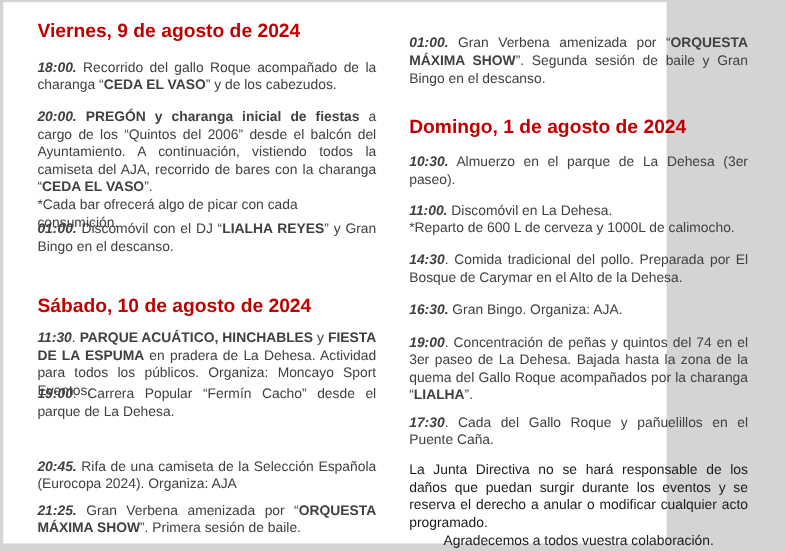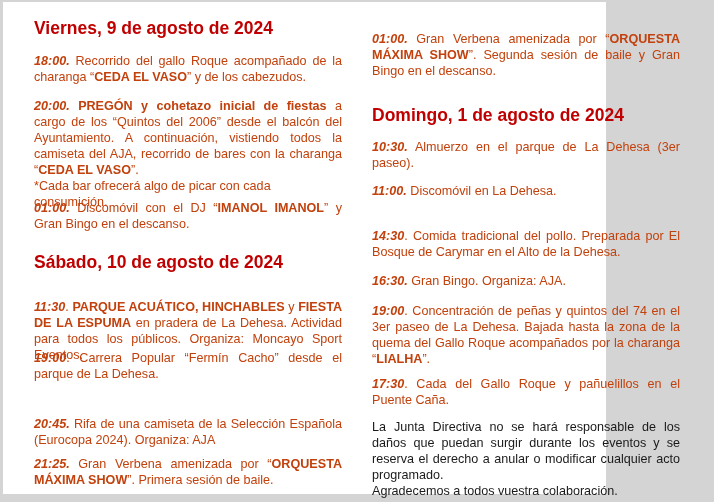--- a/index.html
+++ b/index.html
@@ -31,63 +31,63 @@
     line-height: 20px;
     white-space: nowrap;
     margin: 0;
   }
   .event {
     position: absolute;
     left: 0;
     width: 308px;
     font-size: 12.6px;
     line-height: 16px;
-    color: #c2410c;
+    color: #404040;
     text-align: justify;
     margin: 0;
   }
   .event .time { font-weight: bold; font-style: italic; }
   .event b { font-weight: bold; }
   .event .note { display: block; text-align: left; }
   .disclaimer {
     position: absolute;
     left: 0;
     width: 308px;
     font-size: 12.6px;
     line-height: 16px;
     font-weight: normal;
     color: #1a1a1a;
     text-align: justify;
     margin: 0;
   }
-  .disclaimer span { display: block; text-align: left; }
+  .disclaimer span { display: block; text-align: center; }
 </style>
 </head>
 <body>
 
 <div class="page">
 
   <div class="col left">
 
     <h2 class="heading" style="top:16px">Viernes, 9 de agosto de 2024</h2>
 
     <p class="event" style="top:51px">
       <span class="time">18:00.</span><span> Recorrido del gallo Roque acompañado de la charanga “</span><b>CEDA EL VASO</b><span>” y de los cabezudos.</span>
     </p>
 
     <p class="event" style="top:96px">
-      <span class="time">20:00.</span><span> </span><b>PREGÓN y cohetazo inicial de fiestas</b><span> a cargo de los “Quintos del 2006” desde el balcón del Ayuntamiento. A continuación, vistiendo todos la camiseta del AJA, recorrido de bares con la charanga “</span><b>CEDA EL VASO</b><span>”.</span>
+      <span class="time">20:00.</span><span> </span><b>PREGÓN y charanga inicial de fiestas</b><span> a cargo de los “Quintos del 2006” desde el balcón del Ayuntamiento. A continuación, vistiendo todos la camiseta del AJA, recorrido de bares con la charanga “</span><b>CEDA EL VASO</b><span>”.</span>
       <span class="note">*Cada bar ofrecerá algo de picar con cada consumición.</span>
     </p>
 
     <p class="event" style="top:198px">
-      <span class="time">01:00.</span><span> Discomóvil con el DJ “</span><b>IMANOL IMANOL</b><span>” y Gran Bingo en el descanso.</span>
+      <span class="time">01:00.</span><span> Discomóvil con el DJ “</span><b>LIALHA REYES</b><span>” y Gran Bingo en el descanso.</span>
     </p>
 
-    <h2 class="heading" style="top:250px">Sábado, 10 de agosto de 2024</h2>
+    <h2 class="heading" style="top:266px">Sábado, 10 de agosto de 2024</h2>
 
     <p class="event" style="top:297px">
       <span class="time">11:30</span><span>. </span><b>PARQUE ACUÁTICO, HINCHABLES</b><span> y </span><b>FIESTA DE LA ESPUMA</b><span> en pradera de La Dehesa. Actividad para todos los públicos. Organiza: Moncayo Sport Eventos.</span>
     </p>
 
     <p class="event" style="top:348px">
       <span class="time">19:00</span><span>. Carrera Popular “Fermín Cacho” desde el parque de La Dehesa.</span>
     </p>
 
     <p class="event" style="top:414px">
@@ -106,20 +106,21 @@
     </p>
 
     <h2 class="heading" style="top:103px">Domingo, 1 de agosto de 2024</h2>
 
     <p class="event" style="top:137px">
       <span class="time">10:30.</span><span> Almuerzo en el parque de La Dehesa (3er paseo).</span>
     </p>
 
     <p class="event" style="top:181px">
       <span class="time">11:00.</span><span> Discomóvil en La Dehesa.</span>
+      <span class="note">*Reparto de 600 L de cerveza y 1000L de calimocho.</span>
     </p>
 
     <p class="event" style="top:226px">
       <span class="time">14:30</span><span>. Comida tradicional del pollo. Preparada por El Bosque de Carymar en el Alto de la Dehesa.</span>
     </p>
 
     <p class="event" style="top:271px">
       <span class="time">16:30.</span><span> Gran Bingo. Organiza: AJA.</span>
     </p>
 

